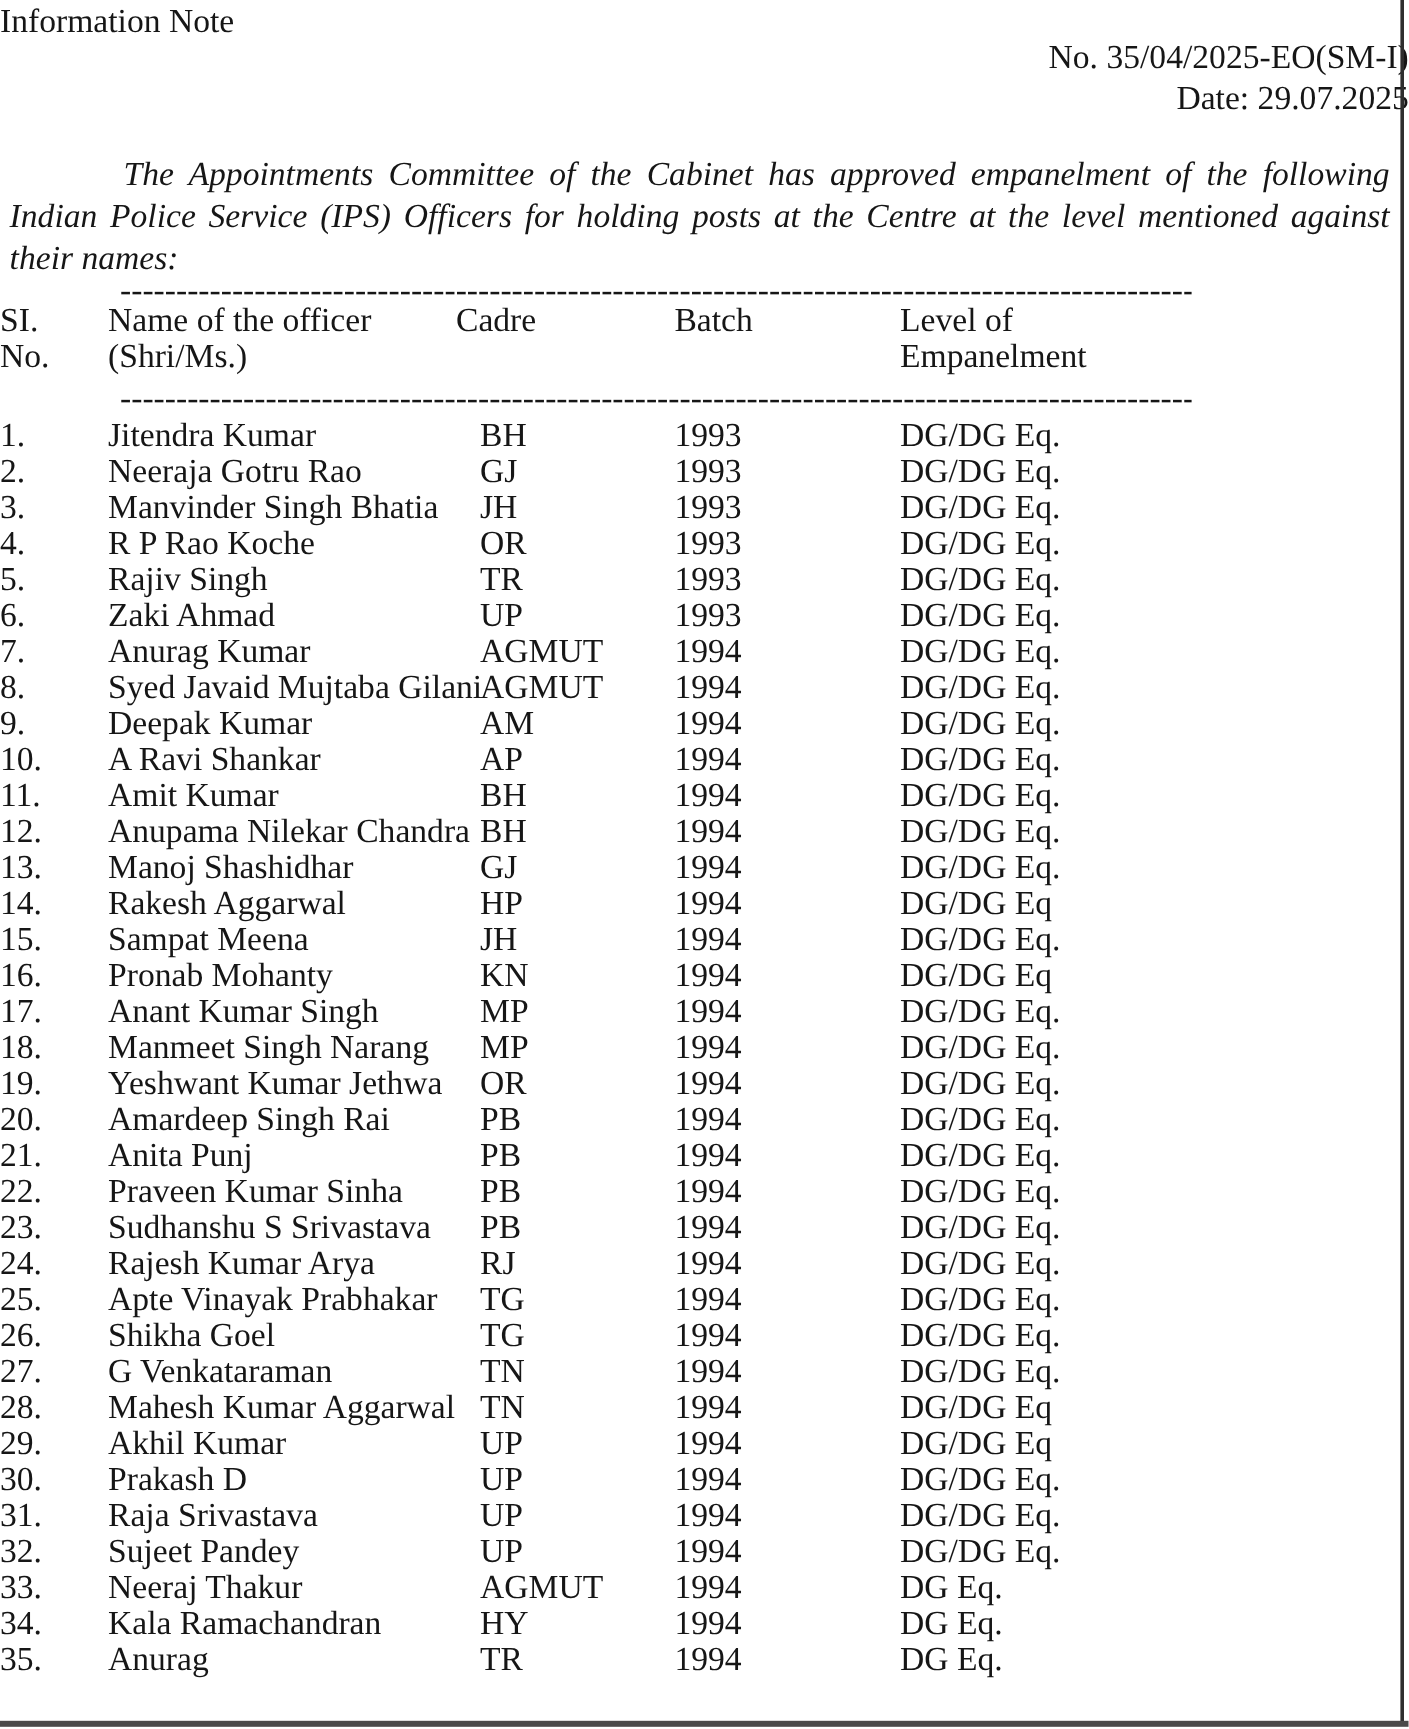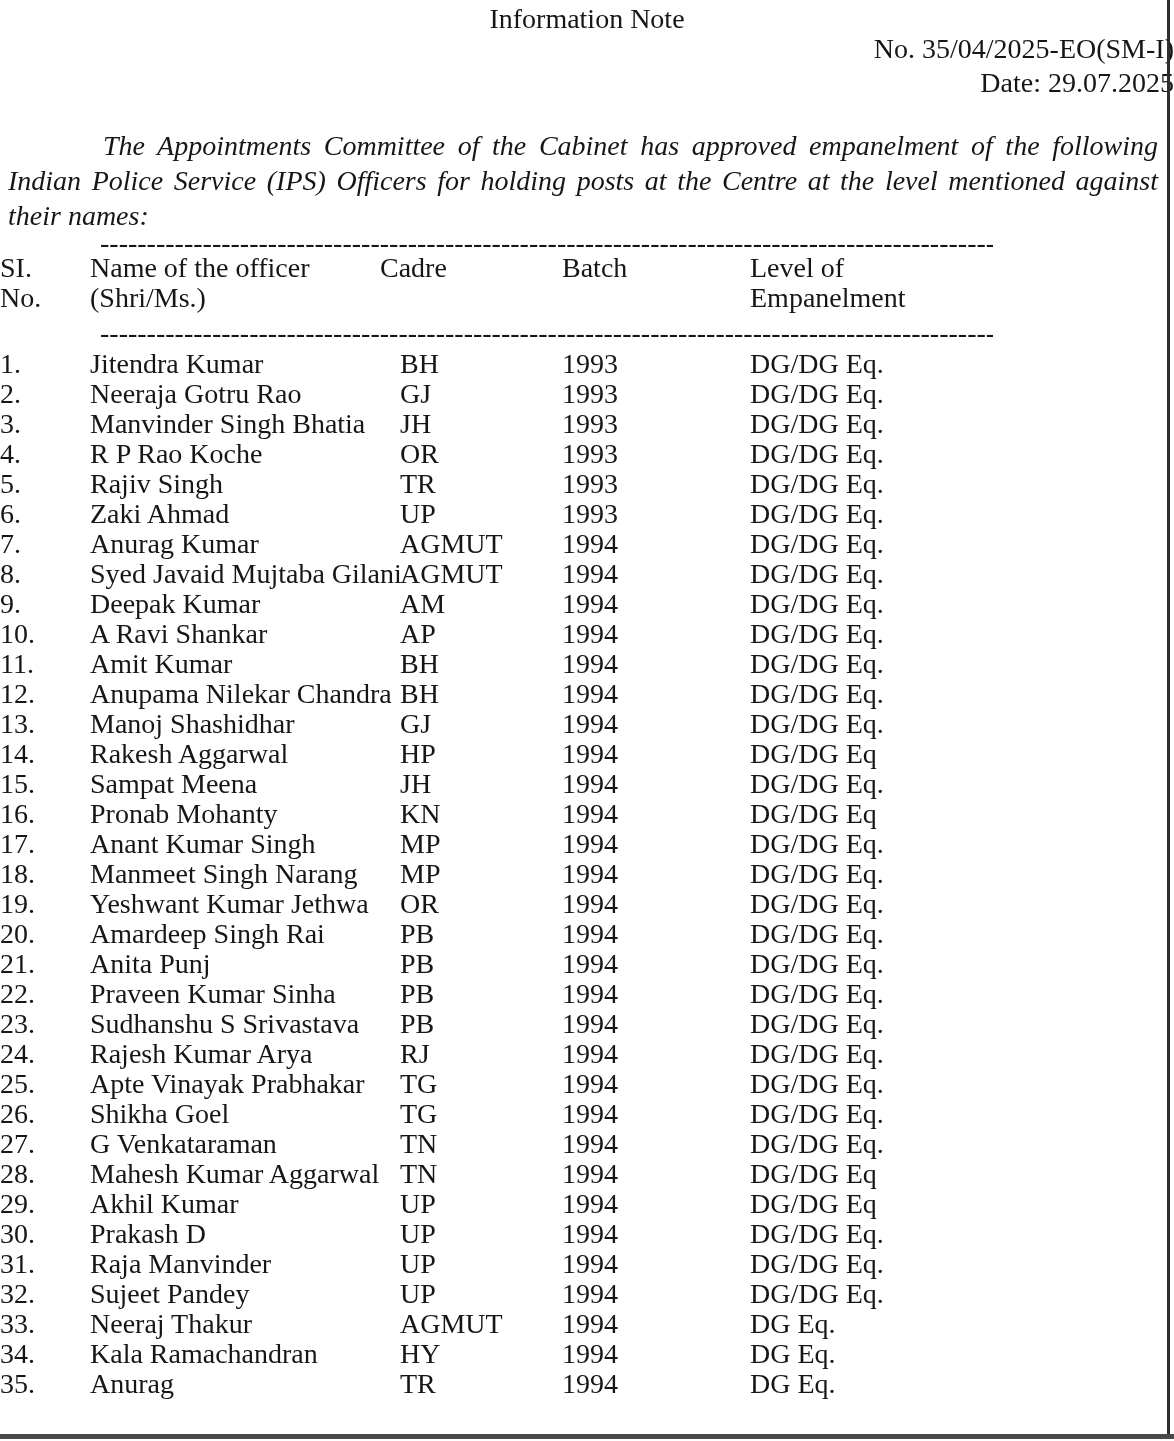--- a/index.html
+++ b/index.html
@@ -27,21 +27,21 @@
     left: 0;
     right: 0;
     bottom: 2px;
     height: 5px;
     background: #4a4a4a;
   }
   .doc-title {
     margin-top: 4px;
     height: 30px;
     line-height: 30px;
-    text-align: center;
+    text-align: left;
   }
   .doc-ref {
     height: 30px;
     line-height: 30px;
     text-align: right;
   }
   .doc-date {
     margin-top: 4px;
     height: 30px;
     line-height: 30px;
@@ -346,21 +346,21 @@
   <div class="trow">
     <div class="cell">30.</div>
     <div class="cell">Prakash D</div>
     <div class="cell">UP</div>
     <div class="cell">1994</div>
     <div class="cell">DG/DG Eq.</div>
   </div>
 
   <div class="trow">
     <div class="cell">31.</div>
-    <div class="cell">Raja Manvinder</div>
+    <div class="cell">Raja Srivastava</div>
     <div class="cell">UP</div>
     <div class="cell">1994</div>
     <div class="cell">DG/DG Eq.</div>
   </div>
 
   <div class="trow">
     <div class="cell">32.</div>
     <div class="cell">Sujeet Pandey</div>
     <div class="cell">UP</div>
     <div class="cell">1994</div>

